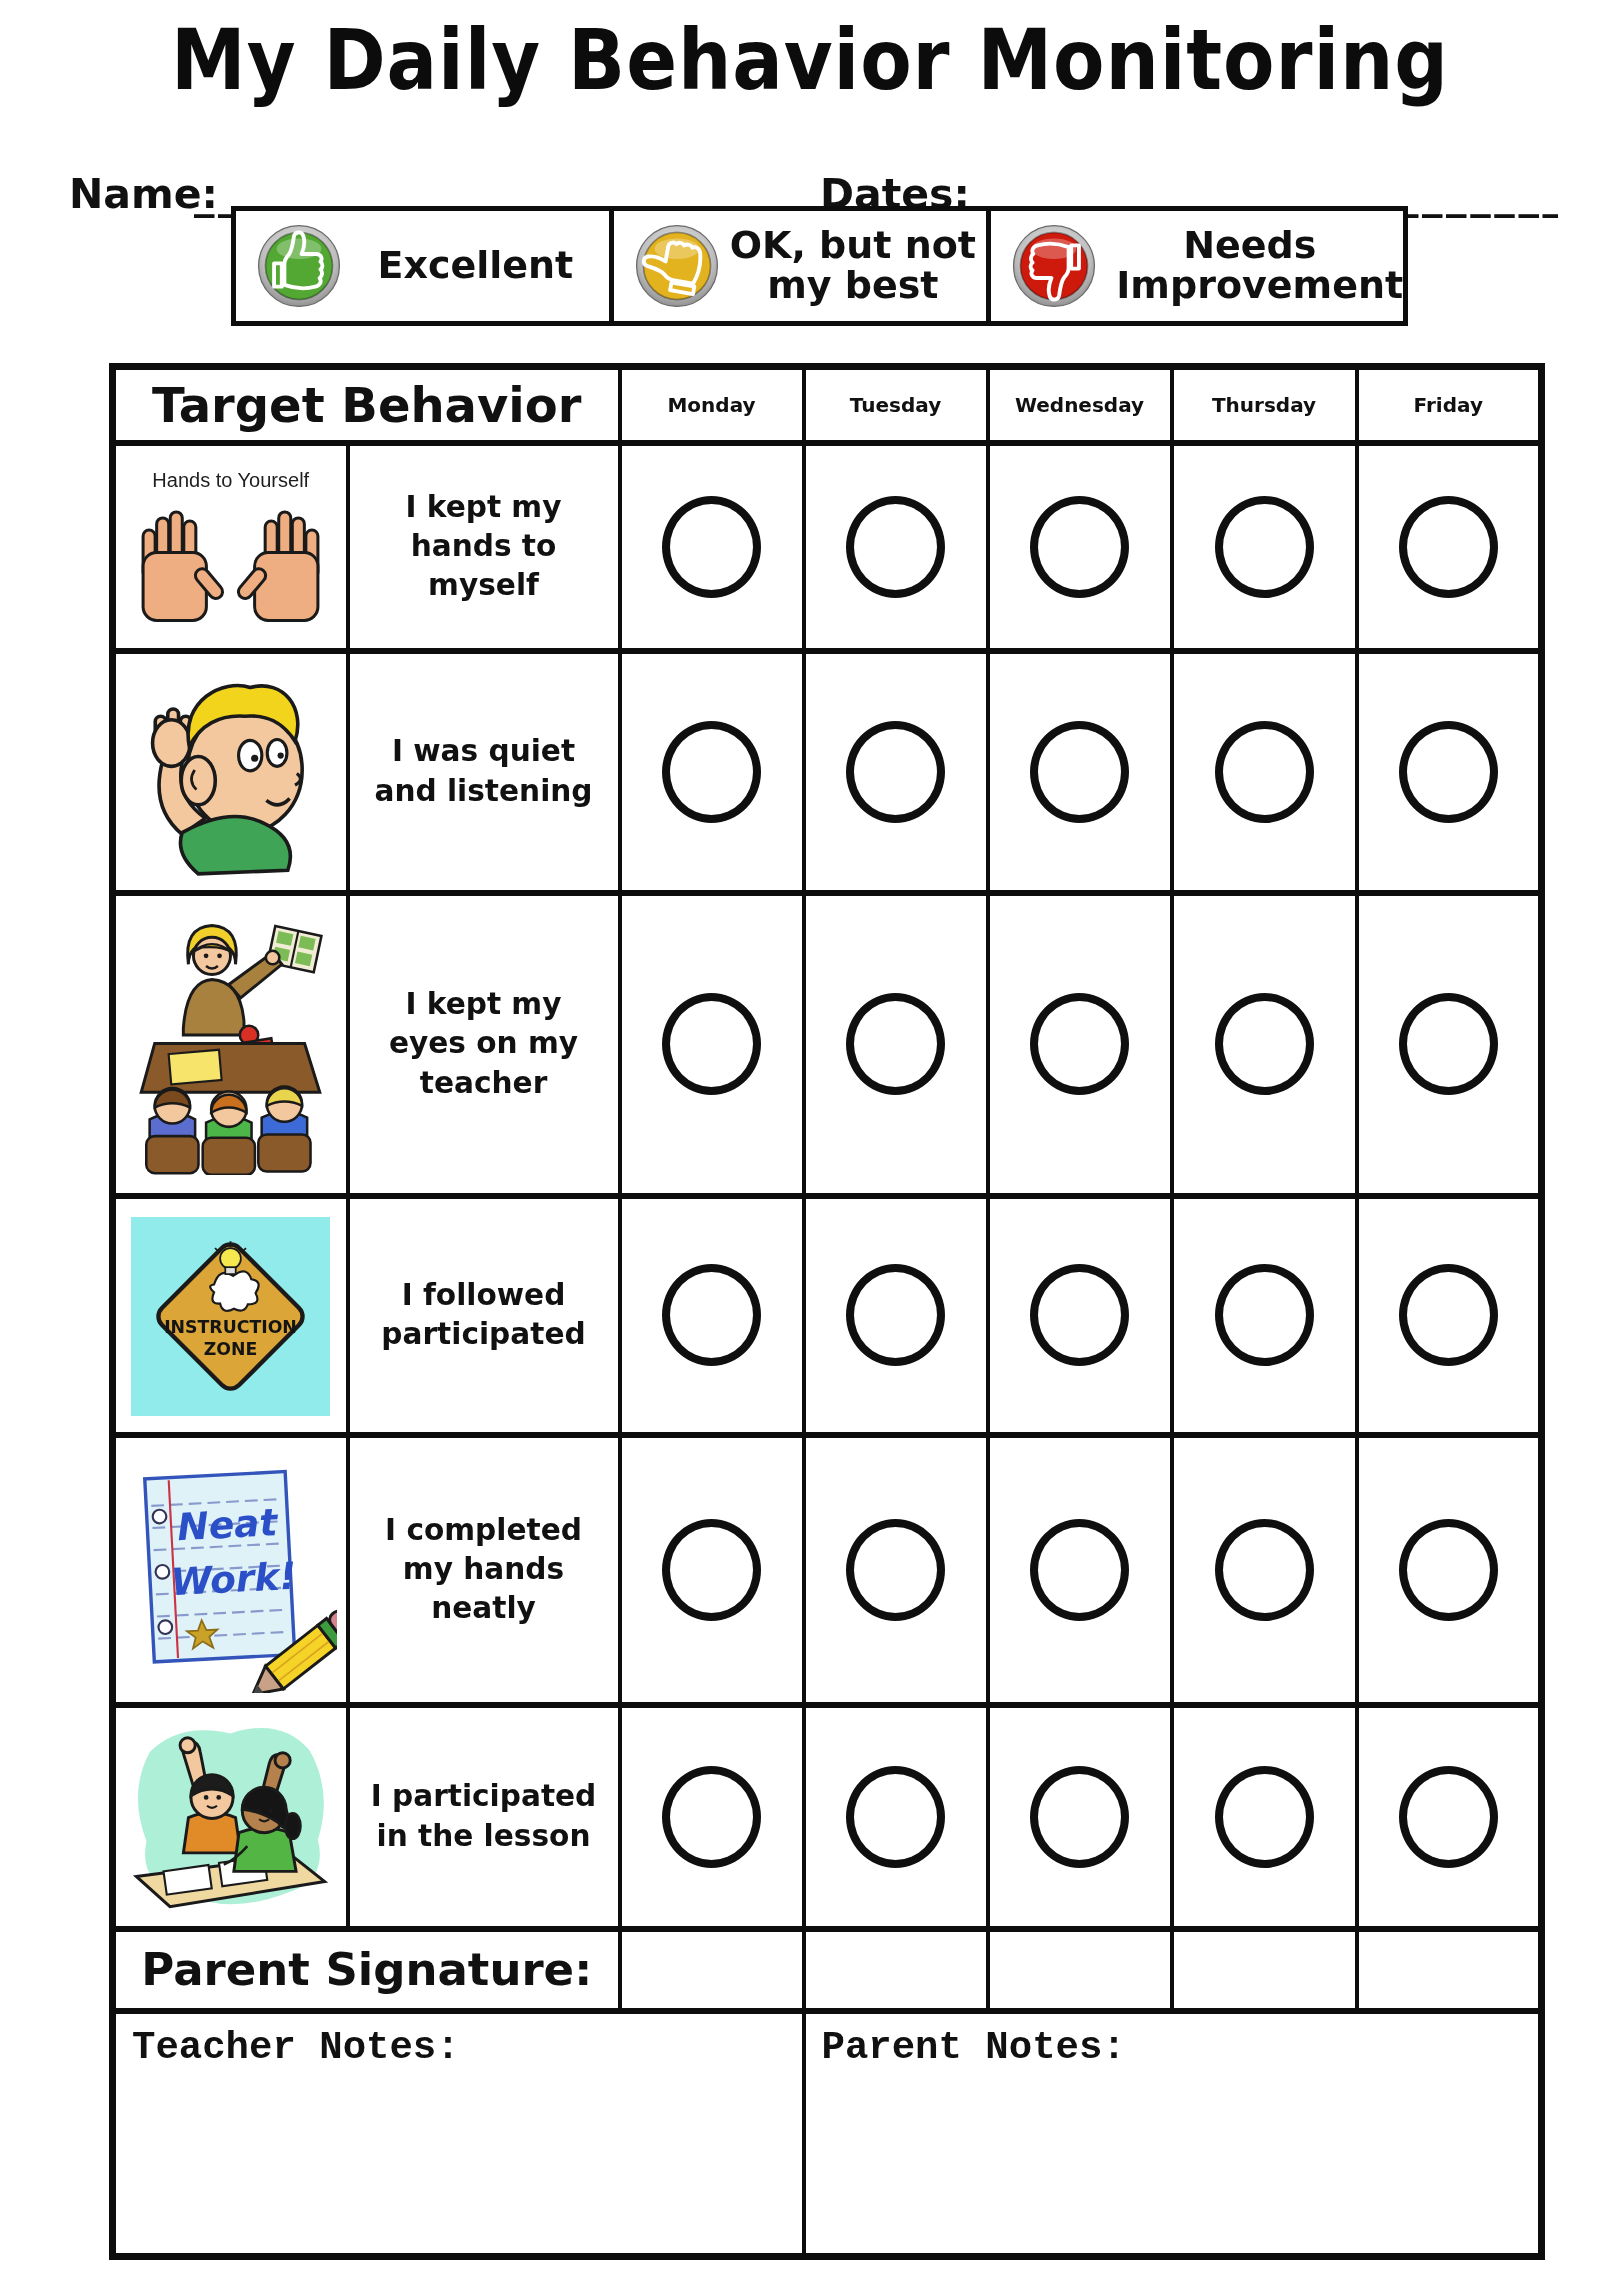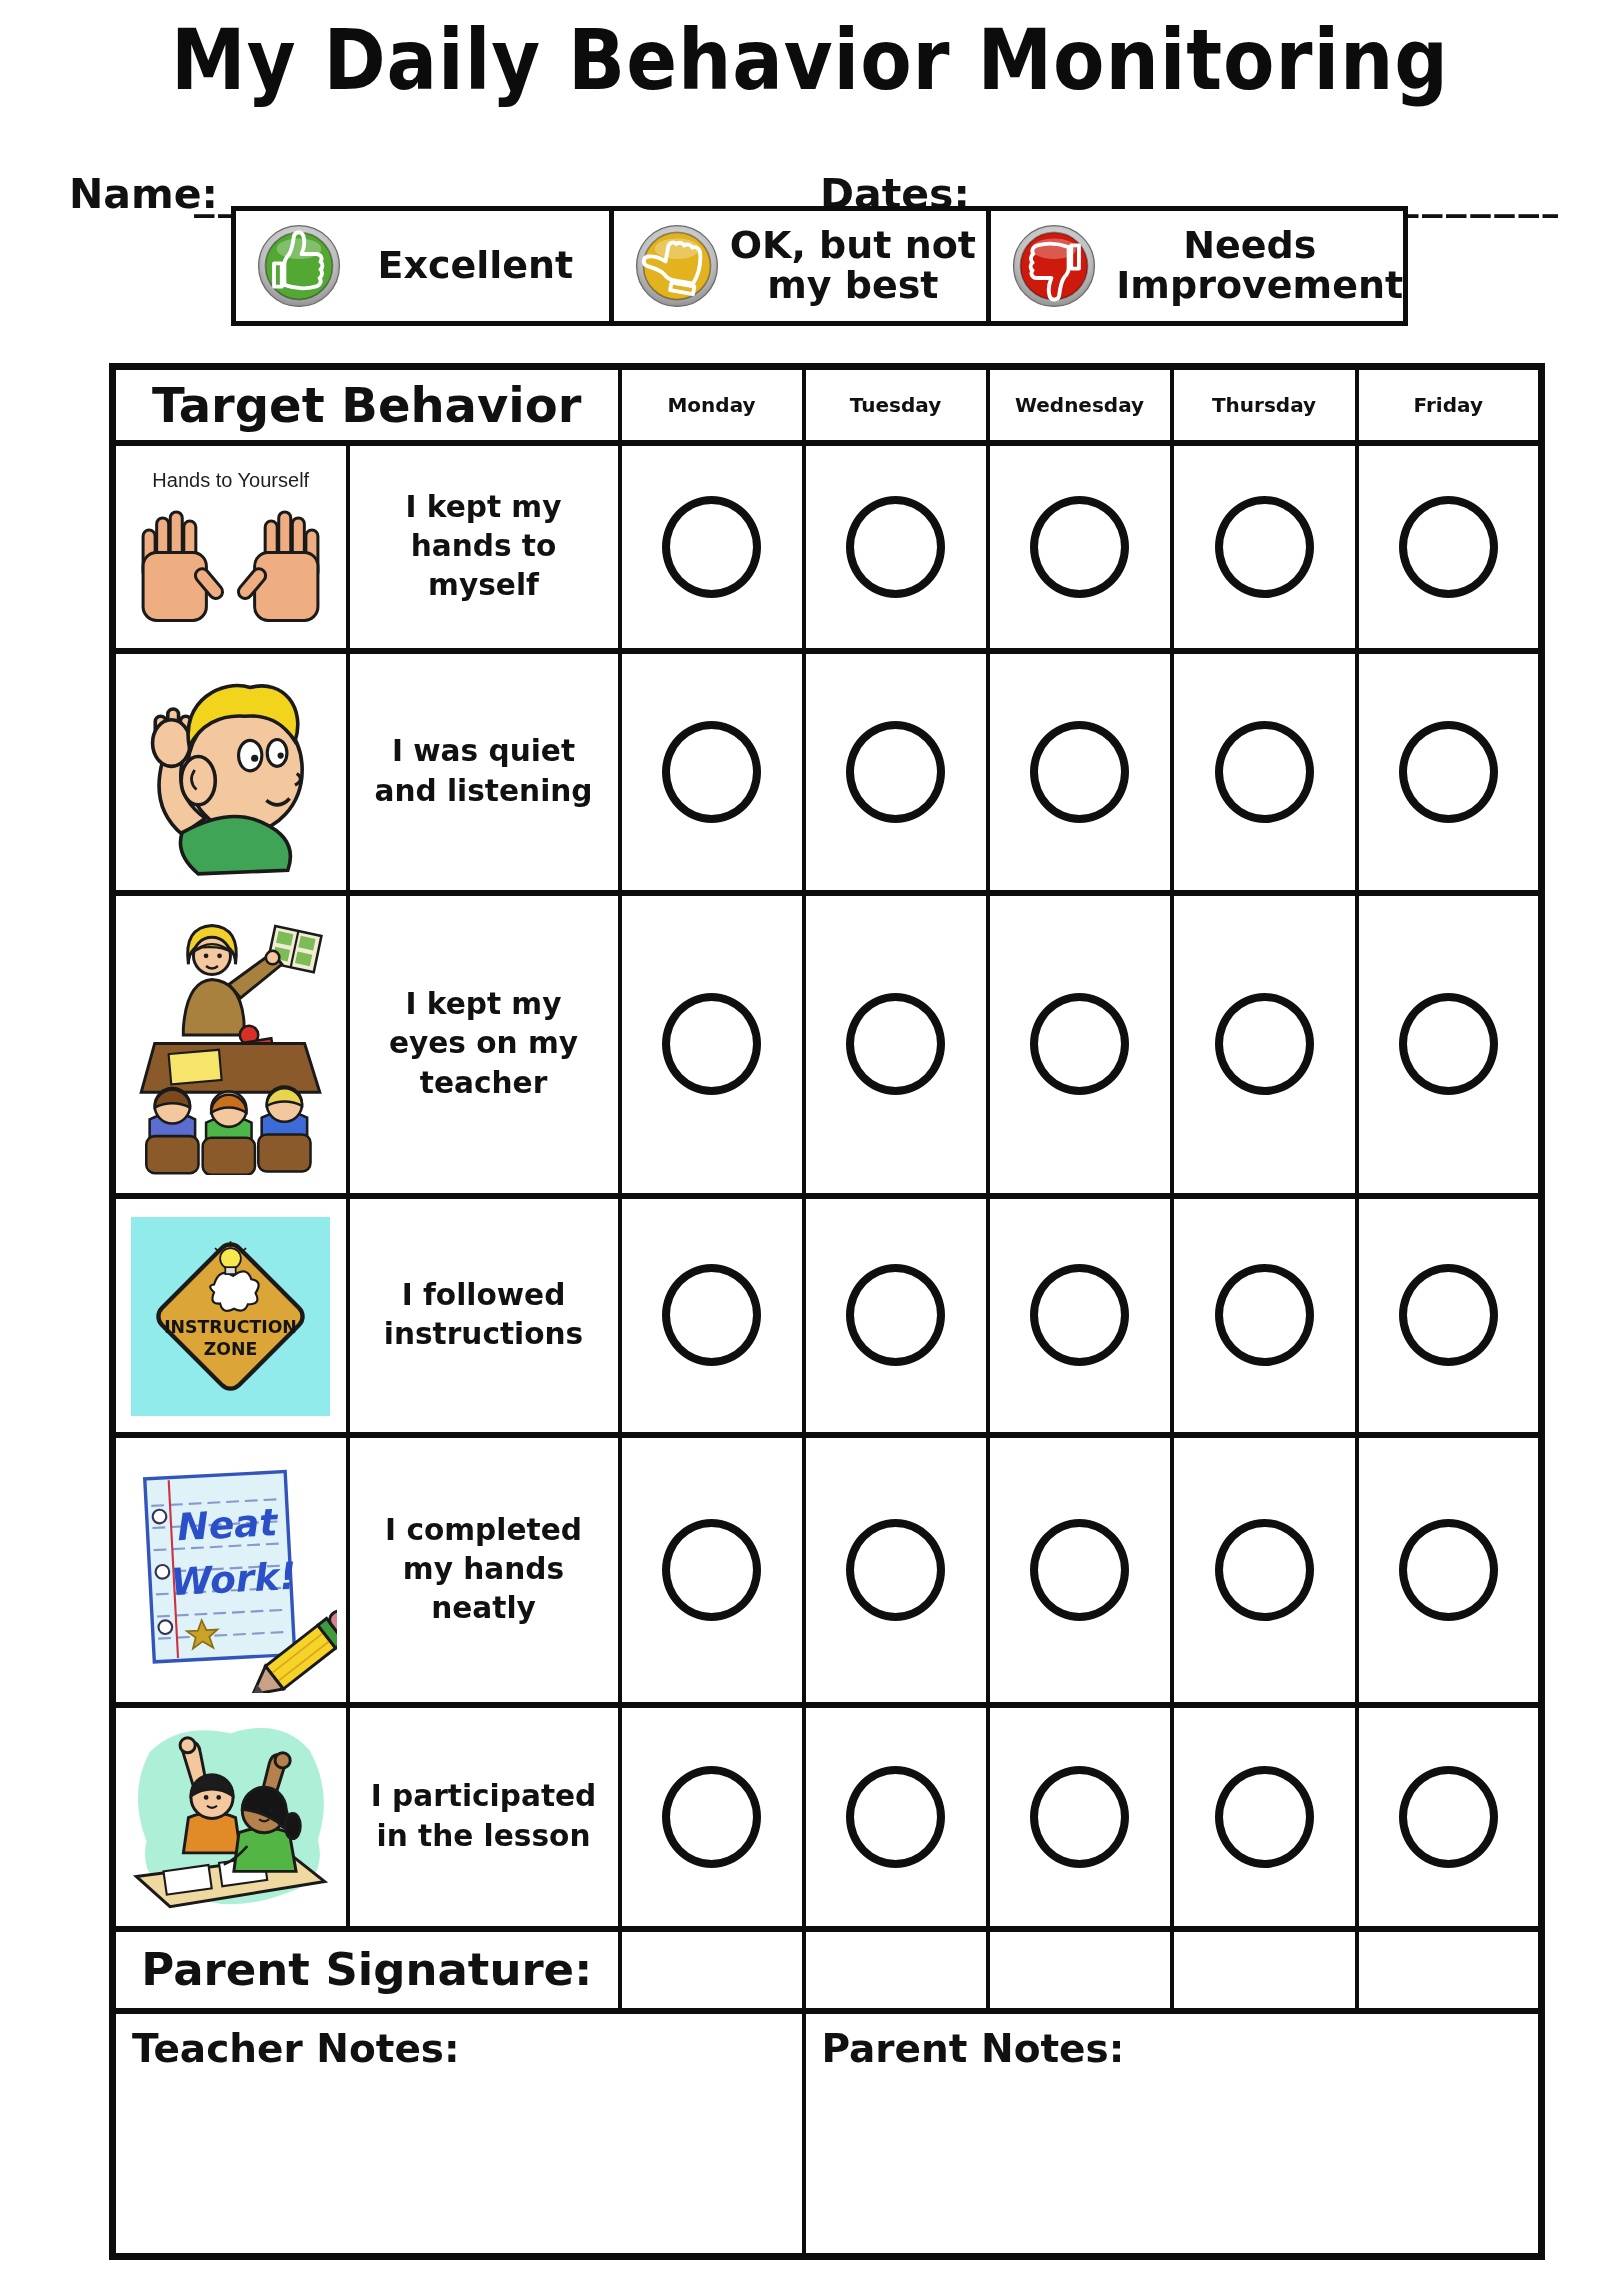--- a/index.html
+++ b/index.html
@@ -42,21 +42,21 @@
                   vertical-align:middle; text-align:center; overflow:hidden; }
   .th-target { font-size:48px; font-weight:bold; }
   .th-day    { font-size:20px; font-weight:bold; }
   .beh-text  { font-size:29.6px; font-weight:bold; line-height:1.32; margin:7px auto; }
   .w250 { max-width:226px; } .w272 { max-width:245px; } .w294 { max-width:265px; }
   .bubble { width:99px; height:102px; border:8px solid #0f0f0f; border-radius:50%;
             margin:0 auto; background:#fff; }
   .img-cell .caption { font-family:"Liberation Sans", sans-serif; font-size:20px;
                        color:#1f1f1f; padding-top:5.4px; }
   .sig-label { font-size:45px; font-weight:bold; }
-  .notes-cell { vertical-align:top !important; text-align:left !important; padding:12.5px 16px; }
+  .notes-cell { vertical-align:top !important; text-align:left !important; padding:12.5px 16px;font-family:Liberation Mono, monospace; }
   .notes-label { font-size:39px; font-weight:bold; }
   .art { display:block; margin:3.6px auto 0; }
 </style>
 </head>
 <body>
 
 <svg style="position:absolute;width:0;height:0" aria-hidden="true">
   <defs>
     <radialGradient id="ringGrad" cx="50%" cy="38%" r="65%">
       <stop offset="0%" stop-color="#efefef"></stop>
@@ -299,21 +299,21 @@
             <rect x="109" y="58" width="12" height="8" fill="#e0e0e0"></rect>
             <line x1="97" y1="36" x2="103" y2="41"></line>
                   <line x1="133" y1="36" x2="127" y2="41"></line>
             <line x1="115" y1="28" x2="115" y2="35"></line>
           </g>
           <text x="115" y="134" text-anchor="middle" font-family="DejaVu Sans, sans-serif" font-size="20" font-weight="bold" fill="#141414">INSTRUCTION</text>
           <text x="115" y="160" text-anchor="middle" font-family="DejaVu Sans, sans-serif" font-size="20" font-weight="bold" fill="#141414">ZONE</text>
         </svg>
       </td>
       <td>
-              <div class="beh-text w250">I followed instructions</div>
+              <div class="beh-text w250">I followed participated</div>
             </td>
       <td>
               <div class="bubble"></div>
             </td>
       <td>
               <div class="bubble"></div>
             </td>
       <td>
               <div class="bubble"></div>
             </td>

